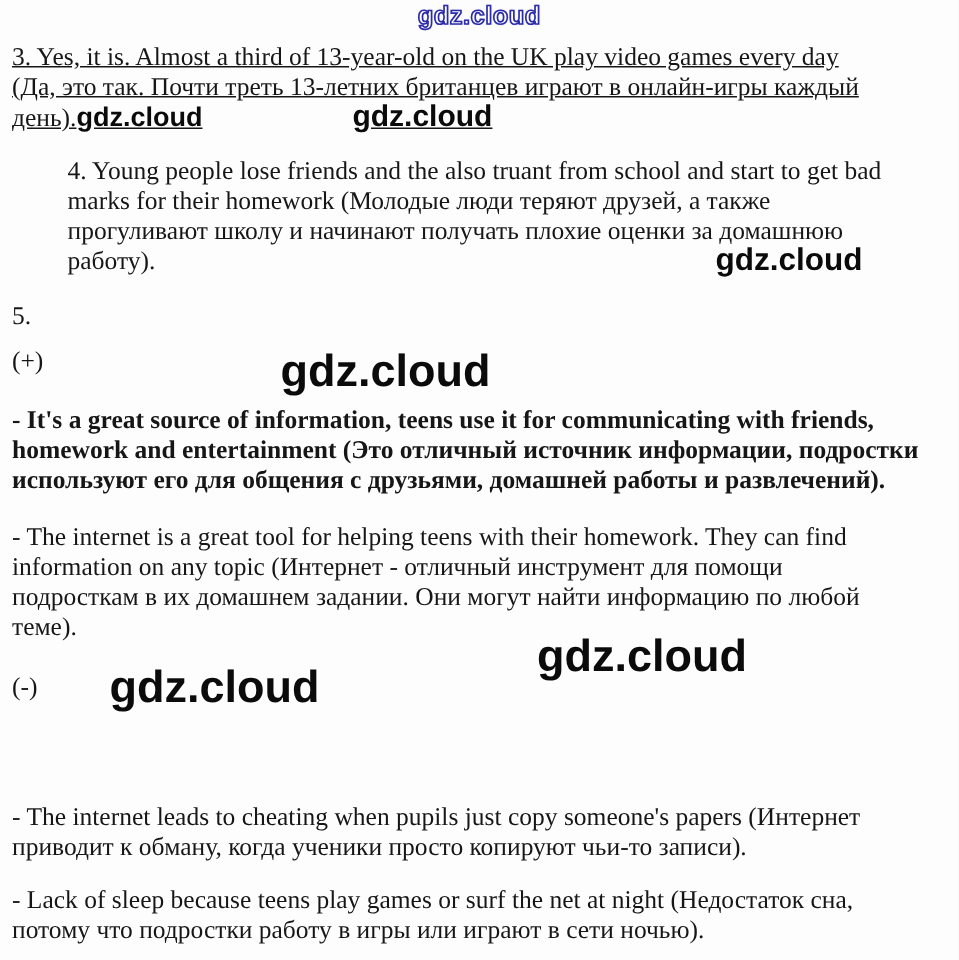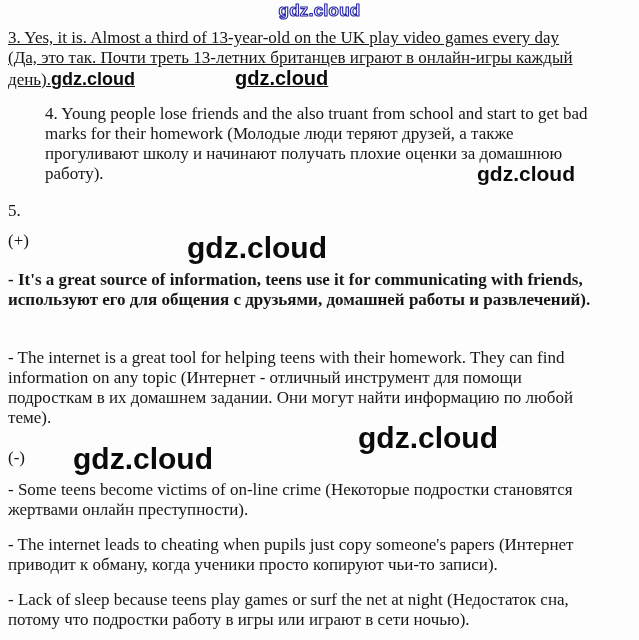--- a/index.html
+++ b/index.html
@@ -94,38 +94,35 @@
   </p>
   <span class="wm wm-abs wm-p4">gdz.cloud</span>
 
   <div class="label lbl5">5.</div>
 
   <div class="label lblplus">(+)</div>
   <span class="wm wm-abs wm-plus">gdz.cloud</span>
 
   <p class="para plus1">
     <span class="ln">- It's a great source of information, teens use it for communicating with friends,</span>
+    <span class="ln">homework and entertainment (Это отличный источник информации, подростки</span>
     <span class="ln">используют его для общения с друзьями, домашней работы и развлечений).</span>
   </p>
 
   <p class="para plus2">
     <span class="ln">- The internet is a great tool for helping teens with their homework. They can find</span>
     <span class="ln">information on any topic (Интернет - отличный инструмент для помощи</span>
     <span class="ln">подросткам в их домашнем задании. Они могут найти информацию по любой</span>
     <span class="ln">теме).</span>
   </p>
 
   <span class="wm wm-abs wm-minus-right">gdz.cloud</span>
   <div class="label lblminus">(-)</div>
   <span class="wm wm-abs wm-minus-left">gdz.cloud</span>
 
-  <p class="para minus1">
-    <span class="ln">- Some teens become victims of on-line crime (Некоторые подростки становятся</span>
-    <span class="ln">жертвами онлайн преступности).</span>
-  </p>
 
   <p class="para minus2">
     <span class="ln">- The internet leads to cheating when pupils just copy someone's papers (Интернет</span>
     <span class="ln">приводит к обману, когда ученики просто копируют чьи-то записи).</span>
   </p>
 
   <p class="para minus3">
     <span class="ln">- Lack of sleep because teens play games or surf the net at night (Недостаток сна,</span>
     <span class="ln">потому что подростки работу в игры или играют в сети ночью).</span>
   </p>

